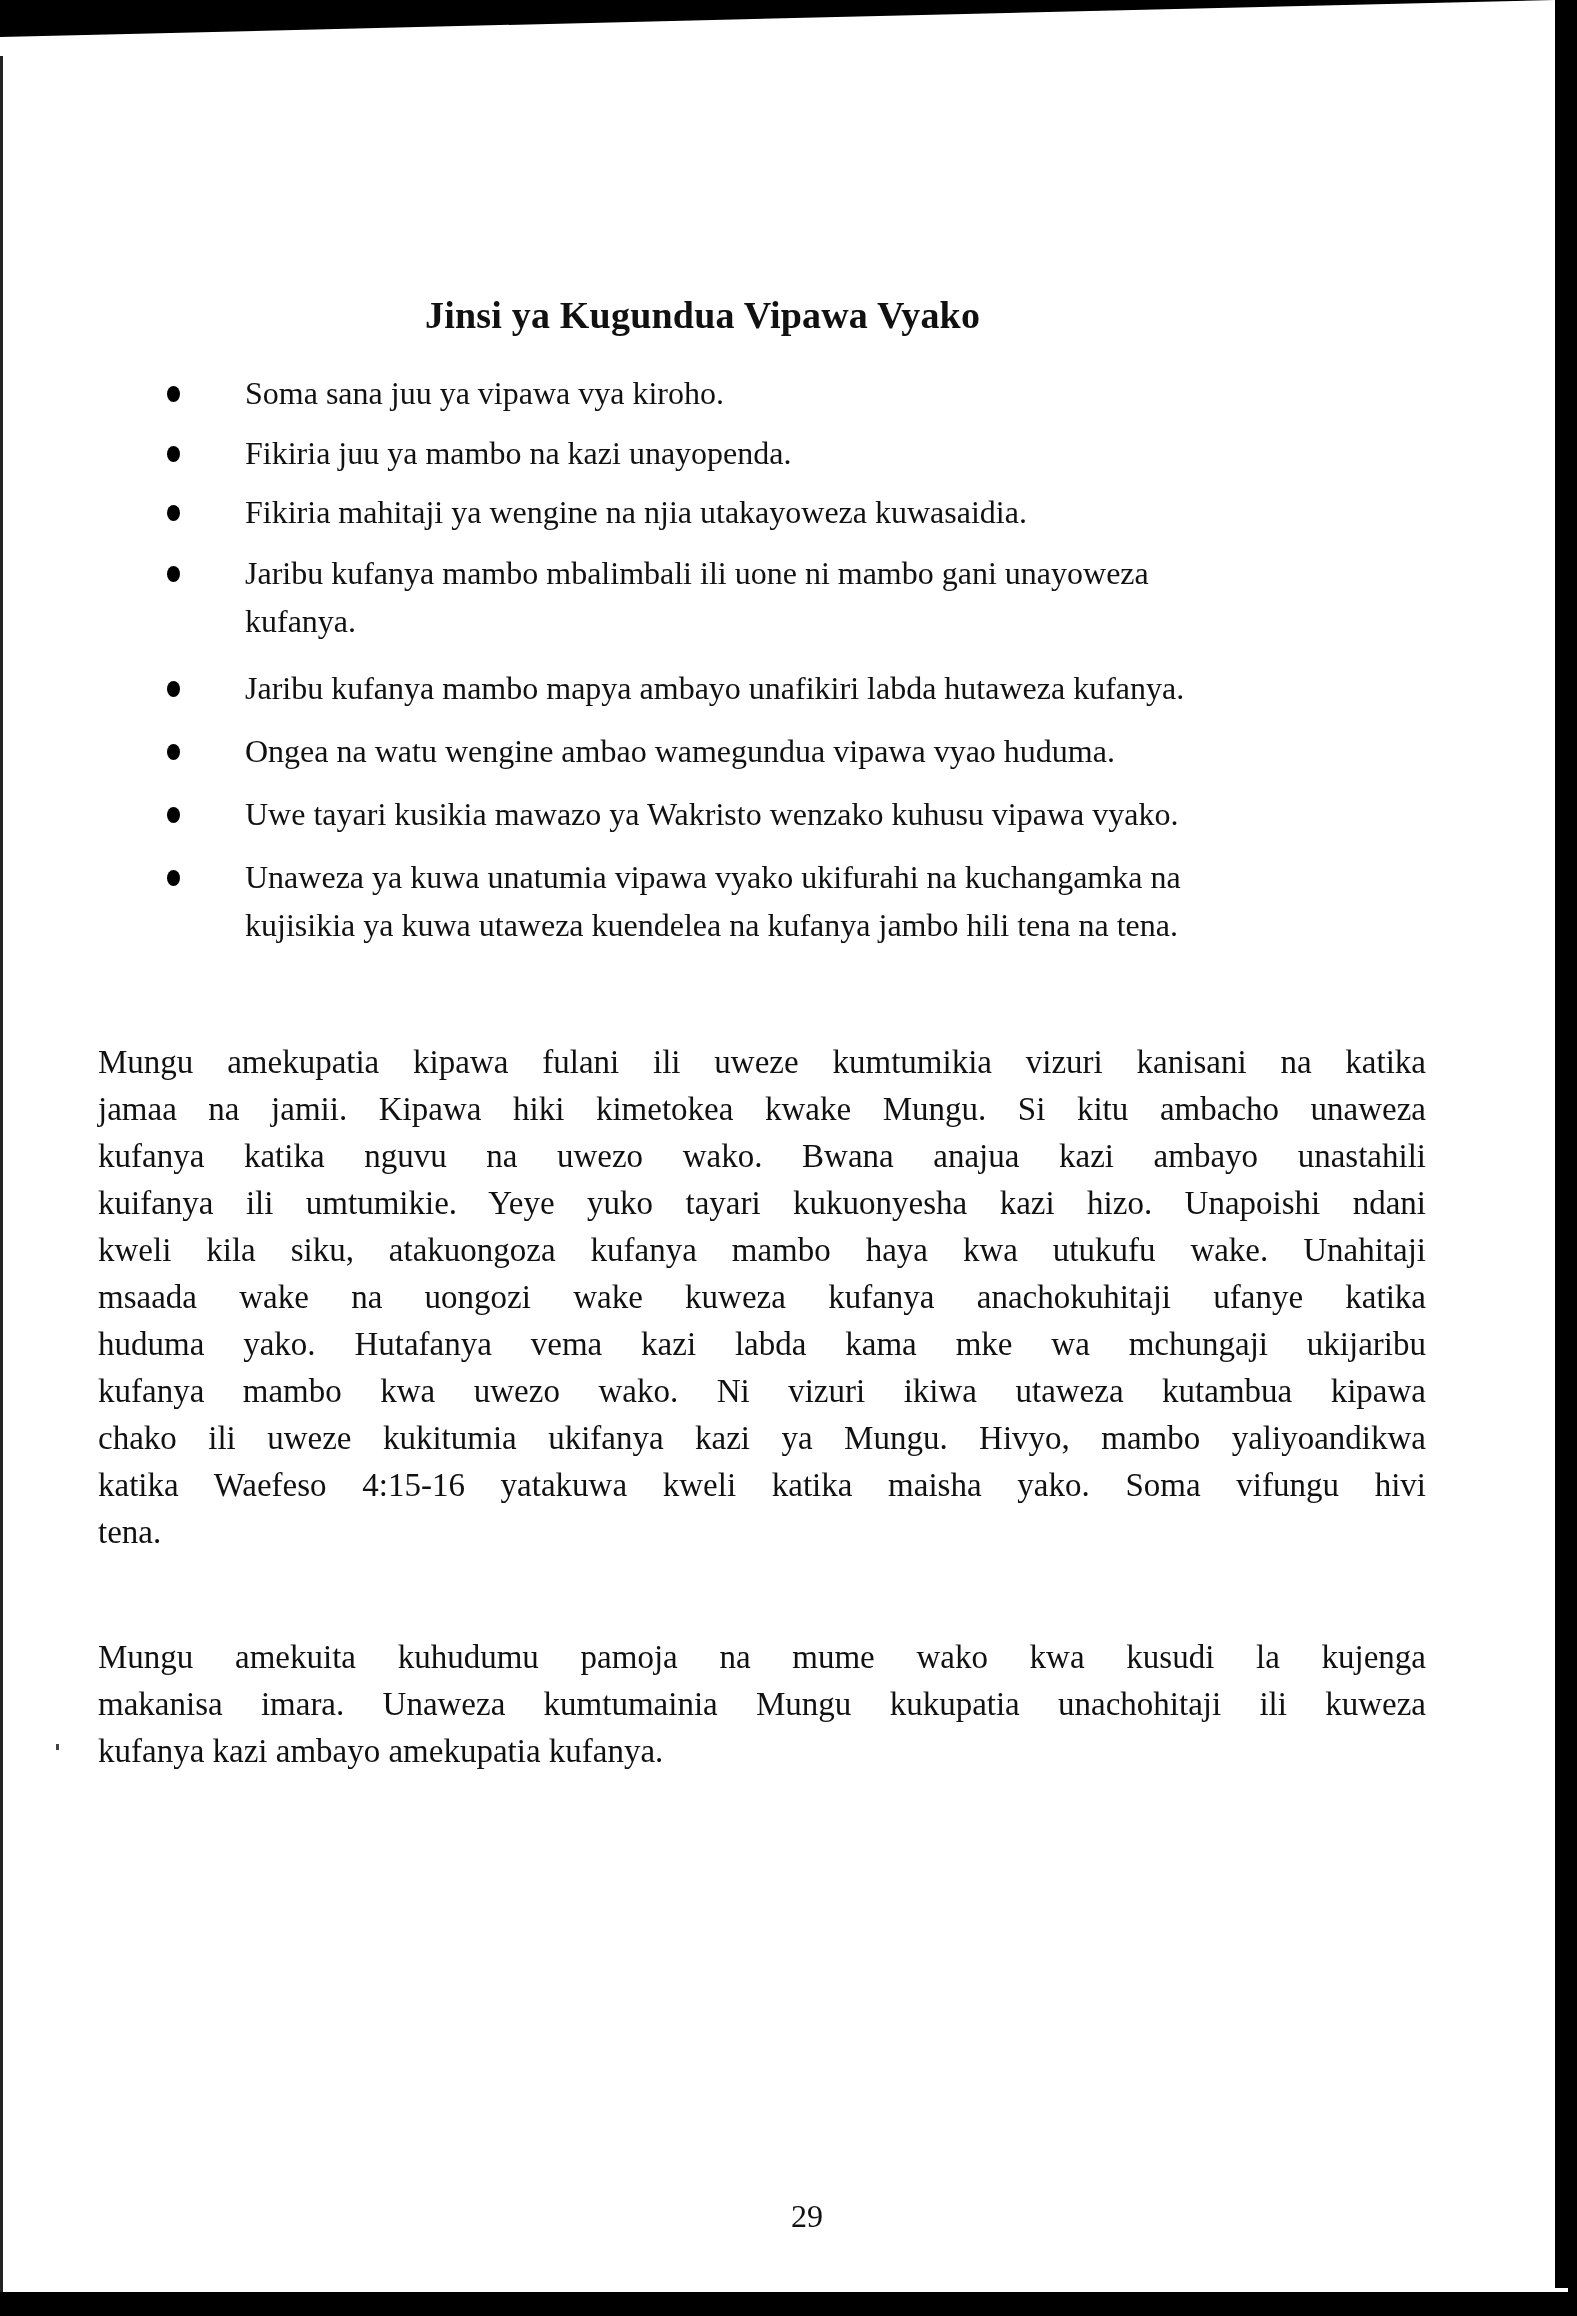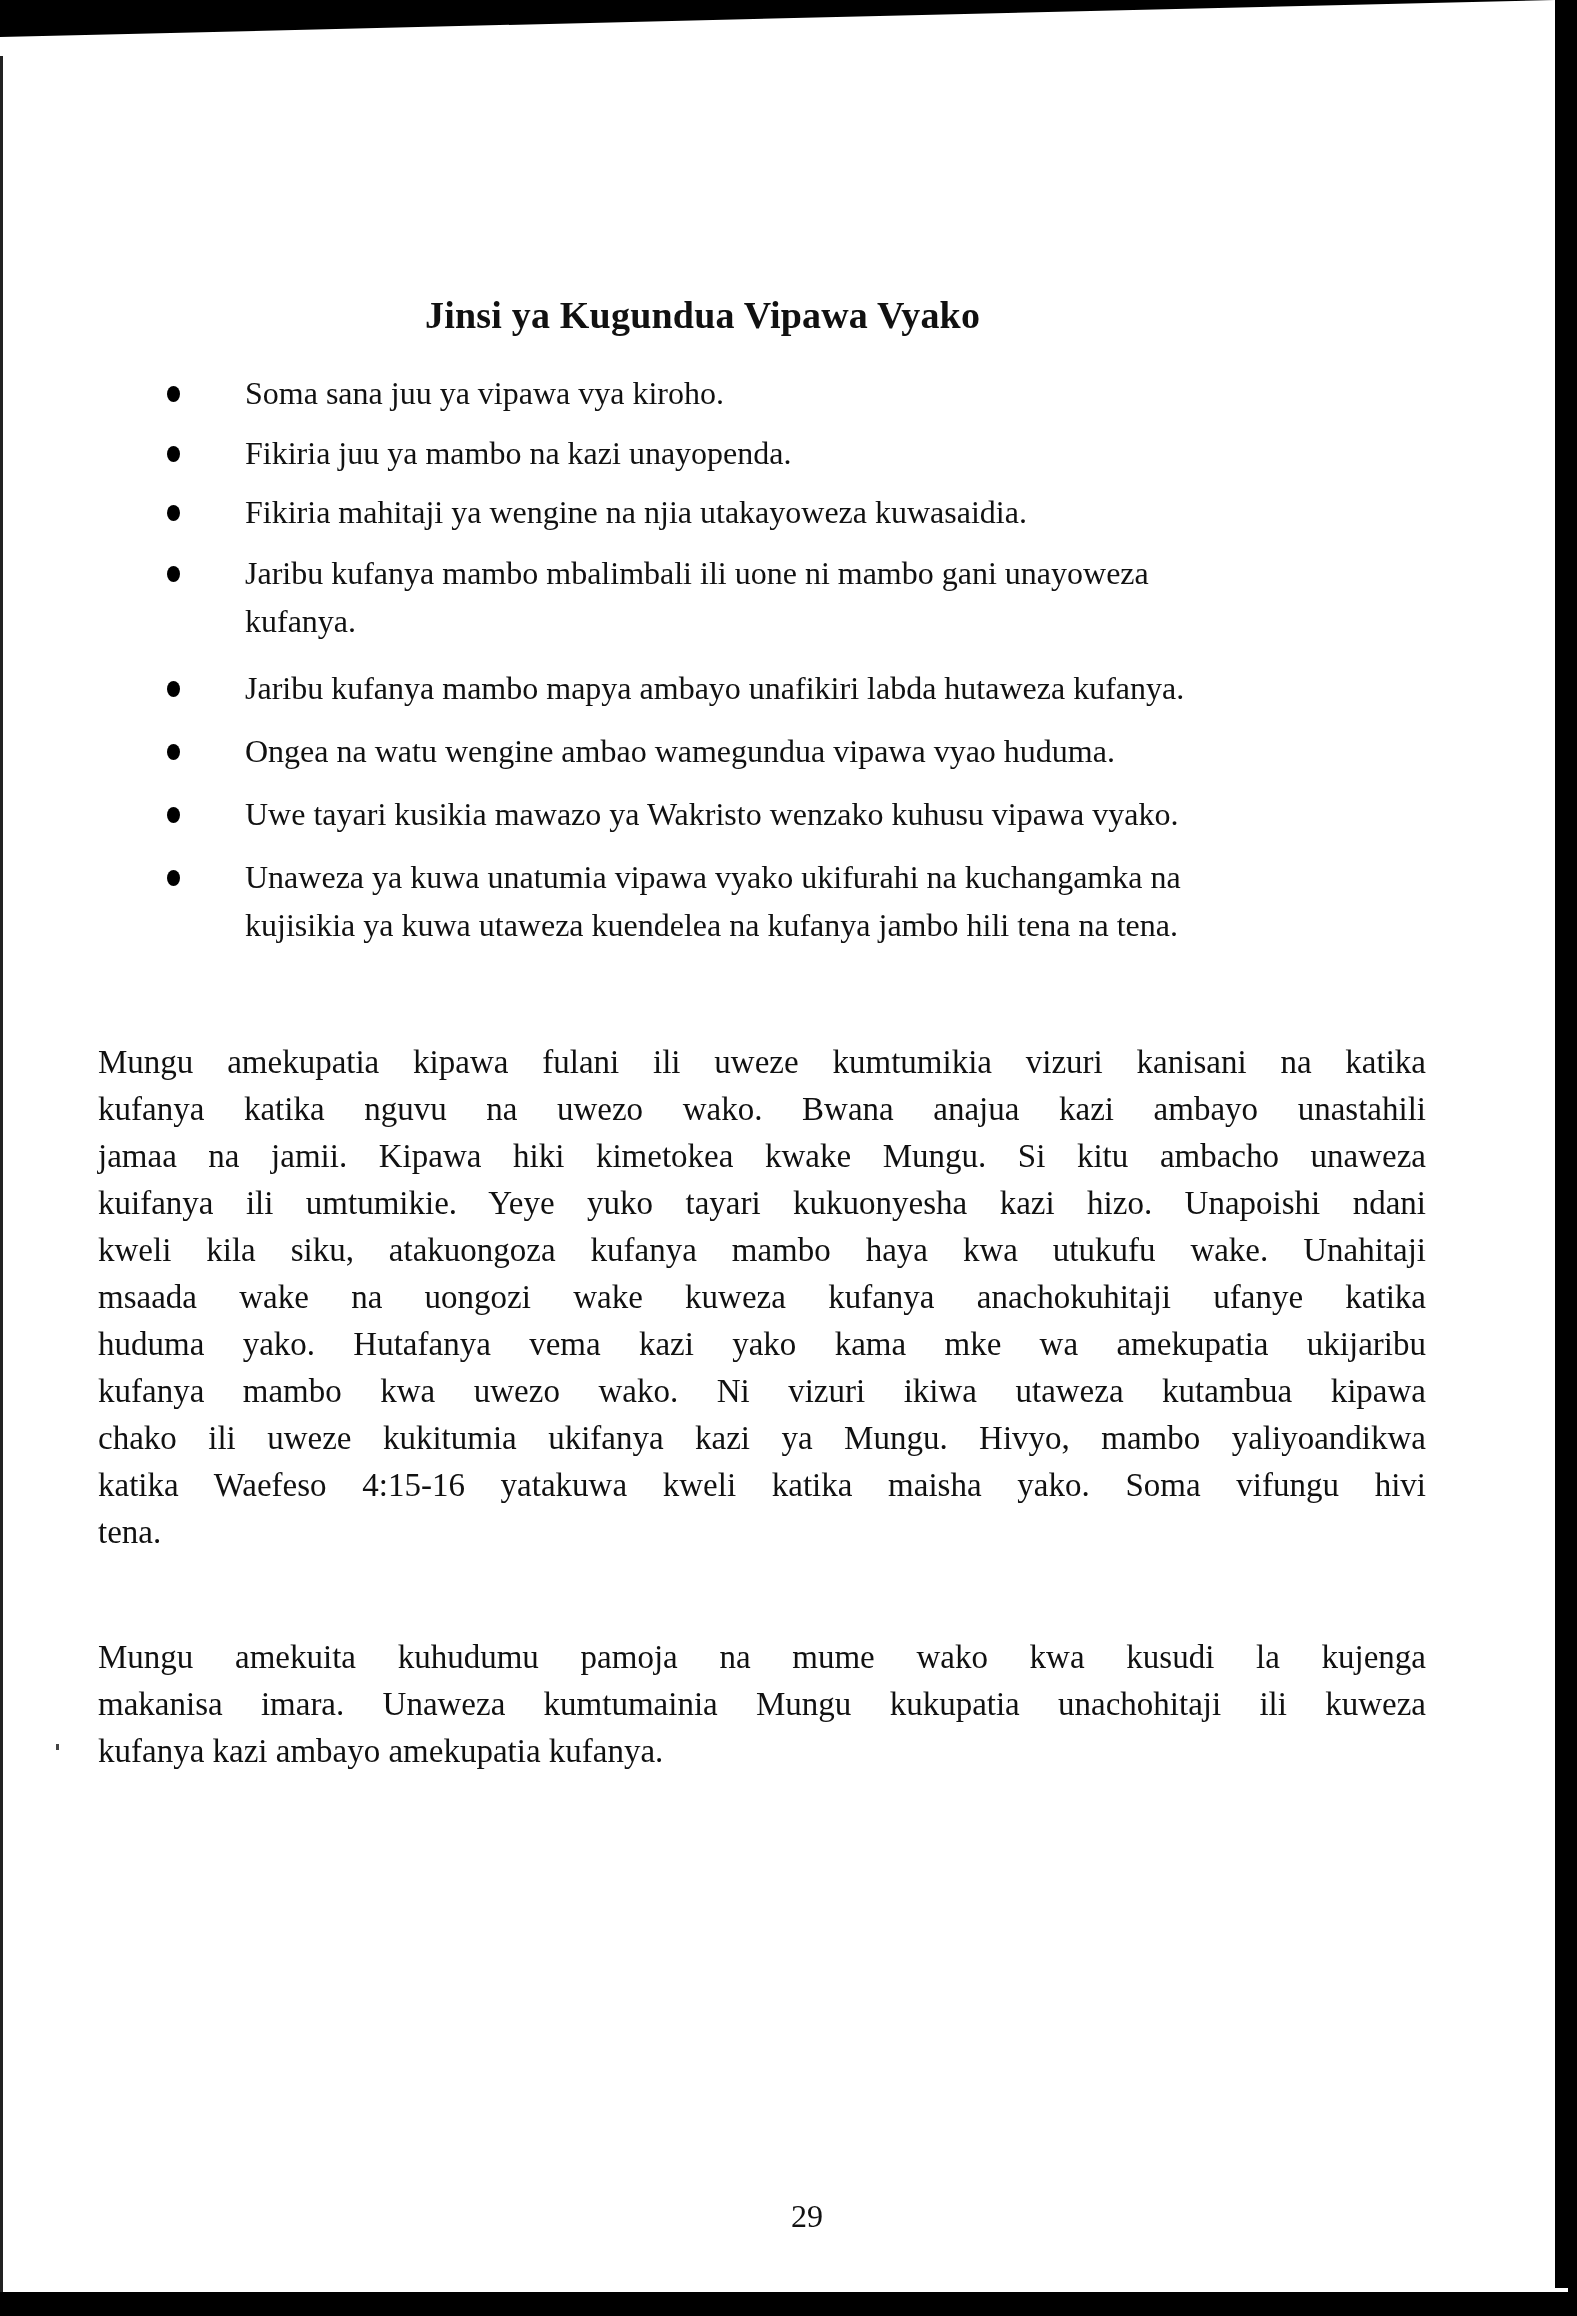--- a/index.html
+++ b/index.html
@@ -186,26 +186,26 @@
       <span class="bullet-dot"></span>
       <div class="bullet-text">
         <span class="line">Unaweza ya kuwa unatumia vipawa vyako ukifurahi na kuchangamka na</span>
         <span class="line">kujisikia ya kuwa utaweza kuendelea na kufanya jambo hili tena na tena.</span>
       </div>
     </div>
   </div>
 
   <div class="paragraph" style="top:1039px">
     <span class="line">Mungu amekupatia kipawa fulani ili uweze kumtumikia vizuri kanisani na katika</span>
+    <span class="line">jamaa na jamii. Kipawa hiki kimetokea kwake Mungu. Si kitu ambacho unaweza</span>
     <span class="line">kufanya katika nguvu na uwezo wako. Bwana anajua kazi ambayo  unastahili</span>
-    <span class="line">jamaa na jamii. Kipawa hiki kimetokea kwake Mungu. Si kitu ambacho unaweza</span>
     <span class="line">kuifanya ili umtumikie. Yeye yuko tayari kukuonyesha kazi hizo. Unapoishi ndani</span>
     <span class="line">kweli kila siku, atakuongoza kufanya mambo haya kwa utukufu wake. Unahitaji</span>
     <span class="line">msaada wake na uongozi wake kuweza kufanya anachokuhitaji ufanye katika</span>
-    <span class="line">huduma yako. Hutafanya vema kazi yako kama mke wa amekupatia ukijaribu</span>
+    <span class="line">huduma yako. Hutafanya vema kazi labda kama mke wa mchungaji ukijaribu</span>
     <span class="line">kufanya mambo kwa uwezo wako. Ni vizuri ikiwa utaweza kutambua kipawa</span>
     <span class="line">chako ili uweze kukitumia ukifanya kazi ya Mungu. Hivyo, mambo yaliyoandikwa</span>
     <span class="line">katika Waefeso 4:15-16 yatakuwa kweli katika maisha yako.  Soma vifungu hivi</span>
     <span class="line last">tena.</span>
   </div>
 
   <div class="paragraph" style="top:1634px">
     <span class="line">Mungu amekuita kuhudumu pamoja na mume wako kwa kusudi la kujenga</span>
     <span class="line">makanisa imara. Unaweza kumtumainia Mungu kukupatia unachohitaji ili kuweza</span>
     <span class="line last">kufanya kazi ambayo amekupatia kufanya.</span>

